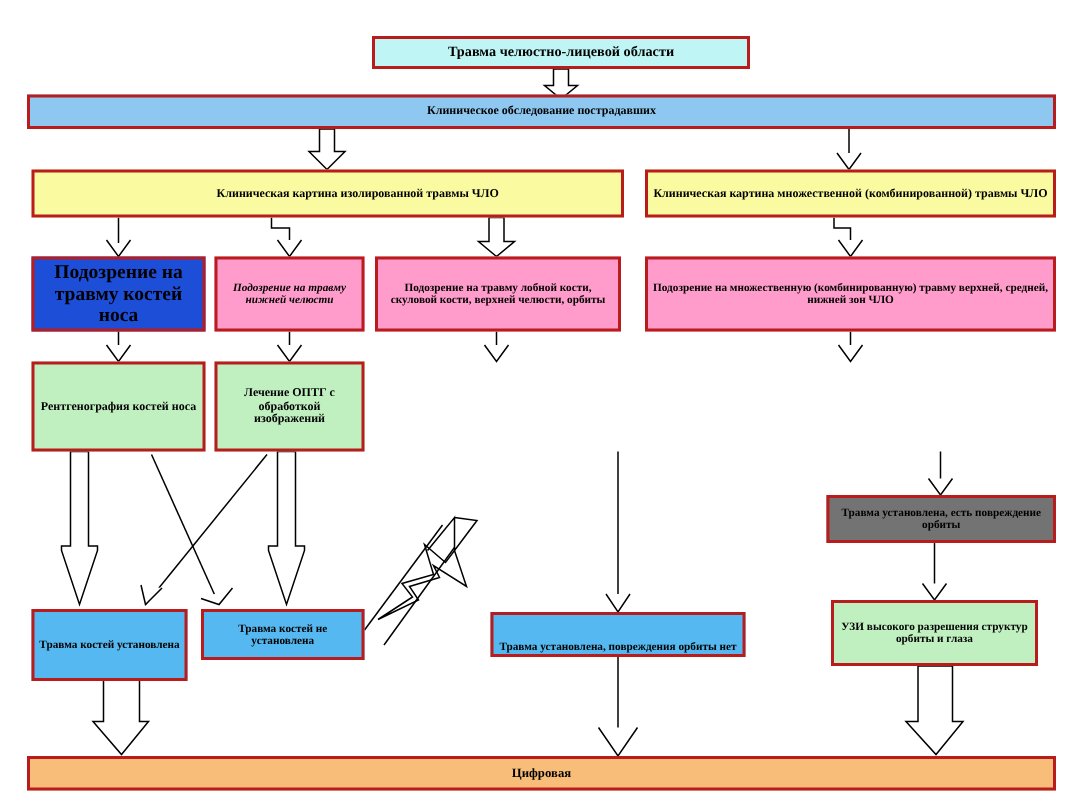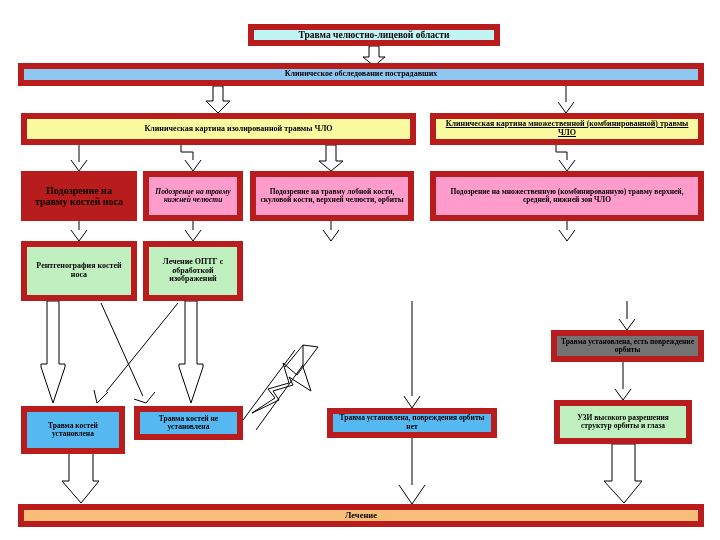--- a/index.html
+++ b/index.html
@@ -16,21 +16,21 @@
   }
   #canvas {
     position: absolute;
     left: 0; top: 0;
     width: 720px;
     height: 540px;
   }
   .node {
     position: absolute;
     box-sizing: border-box;
-    border: 6px solid #b91c1c;
+    border: 2px solid #b91c1c;
     display: flex;
     align-items: center;
     justify-content: center;
     text-align: center;
     font-weight: bold;
     line-height: 1.12;
     color: #000000;
     padding: 1px 3px;
     z-index: 5;
   }
@@ -123,25 +123,25 @@
     </div>
 
   <div class="node" id="n-clinical-exam" style="left: 18px; top: 63px; width: 686px; height: 23px; background: rgb(142, 200, 240); font-size: 8px;">
       <span>Клиническое обследование пострадавших</span>
     </div>
 
   <div class="node" id="n-isolated-trauma" style="left: 21px; top: 113px; width: 395px; height: 32px; background: rgb(250, 250, 160); font-size: 8px; padding-left: 43px;">
       <span>Клиническая картина изолированной травмы ЧЛО</span>
     </div>
 
-  <div class="node" id="n-multiple-trauma" style="left: 430px; top: 113px; width: 274px; height: 32px; background: rgb(250, 250, 160); font-size: 8px; text-decoration: underline;">
+  <div class="node" id="n-multiple-trauma" style="left: 430px; top: 113px; width: 274px; height: 32px; background: rgb(250, 250, 160); font-size: 8px;">
       <span>Клиническая картина множественной (комбинированной) травмы ЧЛО</span>
     </div>
 
-  <div class="node" id="n-suspect-nose" style="left: 21px; top: 171px; width: 116px; height: 50px; background: #b91c1c; font-size: 10px;">
+  <div class="node" id="n-suspect-nose" style="left: 21px; top: 171px; width: 116px; height: 50px; background: #1d4ed8; font-size: 13px;">
       <span>Подозрение на травму костей носа</span>
     </div>
 
   <div class="node" id="n-suspect-mandible" style="left: 143px; top: 171px; width: 100px; height: 50px; background: rgb(255, 156, 203); font-size: 7.5px; font-style: italic;">
       <span>Подозрение на травму нижней челюсти</span>
     </div>
 
   <div class="node" id="n-suspect-midface" style="left: 250px; top: 171px; width: 164px; height: 50px; background: rgb(255, 156, 203); font-size: 7.5px;">
       <span>Подозрение на травму лобной кости, скуловой кости, верхней челюсти, орбиты</span>
     </div>
@@ -173,16 +173,16 @@
 
   <div class="node" id="n-trauma-no-orbit-damage" style="left: 327px; top: 408px; width: 170px; height: 30px; background: rgb(85, 184, 240); font-size: 7.5px; align-items: flex-end;">
       <span>Травма установлена, повреждения орбиты нет</span>
     </div>
 
   <div class="node" id="n-ultrasound-orbit" style="left: 554px; top: 400px; width: 138px; height: 44px; background: rgb(192, 240, 192); font-size: 7.5px;">
       <span>УЗИ высокого разрешения структур орбиты и глаза</span>
     </div>
 
   <div class="node" id="n-treatment" style="left: 18px; top: 504px; width: 686px; height: 23px; background: rgb(248, 189, 120); font-size: 8.5px;">
-      <span>Лечение</span>
+      <span>Цифровая</span>
     </div>
 
 </div>
 
 </body></html>

